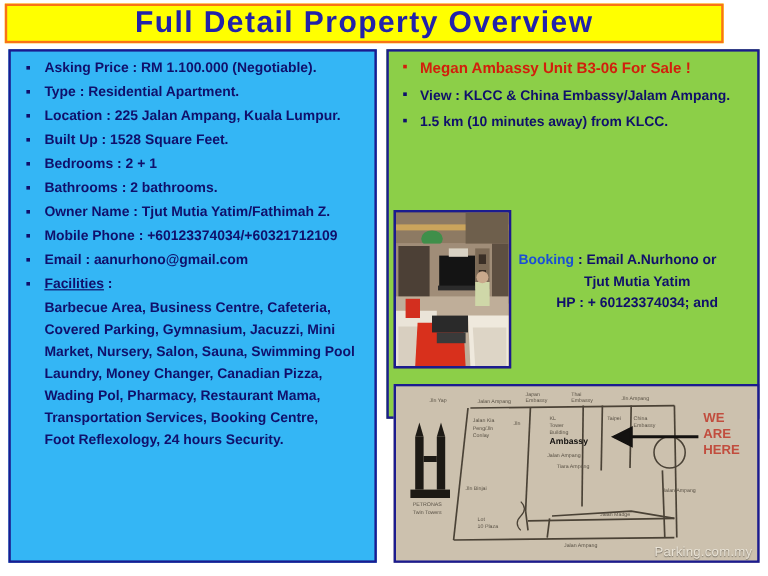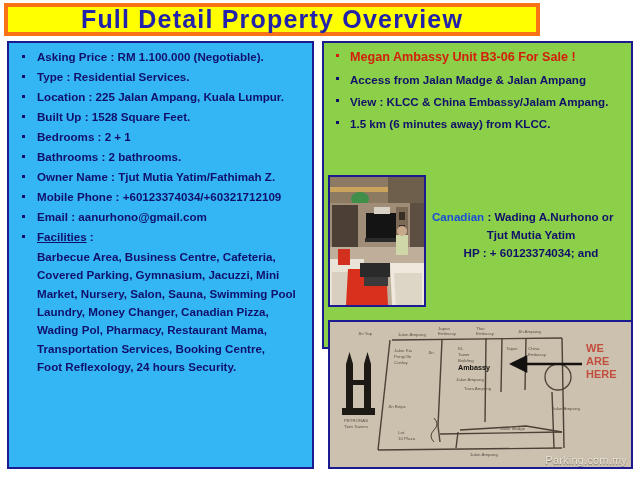--- a/index.html
+++ b/index.html
@@ -13,24 +13,24 @@
     font-family: "Liberation Sans", sans-serif;
     overflow: hidden;
     position: relative;
   }
 
   
   #title-bar {
     position: absolute;
     left: 4px;
     top: 3px;
-    width: 536px;
+    width: 599px;
     height: 33px;
     background: #ffff00;
-    border: 4px solid #f97316;
+    border: 2px solid #f97316;
     box-sizing: border-box;
     display: flex;
     align-items: center;
     justify-content: center;
   }
   #title-text {
     font-size: 25px;
     font-weight: bold;
     color: #2222aa;
     letter-spacing: 1.2px;
@@ -185,21 +185,21 @@
 </head>
 <body>
 
 <div id="title-bar">
   <span id="title-text">Full  Detail  Property  Overview</span>
 </div>
 
 <div id="left-panel">
   <ul class="blue-list">
     <li>Asking Price : RM 1.100.000 (Negotiable).</li>
-    <li>Type : Residential Services.</li>
+    <li>Type : Residential Apartment.</li>
     <li>Location :  225 Jalan Ampang, Kuala Lumpur.</li>
     <li>Built Up : 1528 Square Feet.</li>
     <li>Bedrooms : 2 + 1</li>
     <li>Bathrooms : 2 bathrooms.</li>
     <li>Owner Name : Tjut Mutia Yatim/Fathimah Z.</li>
     <li>Mobile Phone : +60123374034/+60321712109</li>
     <li>Email : aanurhono@gmail.com</li>
     <li><span id="facilities-label">Facilities</span><span> :</span></li>
   </ul>
   <div id="facilities-body">
@@ -209,23 +209,22 @@
     <p>Laundry,  Money Changer,  Canadian  Pizza,</p>
     <p>Wading Pol, Pharmacy,  Restaurant Mama,</p>
     <p>Transportation  Services, Booking Centre,</p>
     <p>Foot Reflexology, 24 hours  Security.</p>
   </div>
 </div>
 
 <div id="green-panel">
   <ul class="green-list">
     <li class="headline">Megan Ambassy Unit B3-06 For Sale !</li>
-    <li>Access from Jalan Madge &amp; Jalan Ampang</li>
     <li>View : KLCC &amp; China Embassy/Jalam  Ampang.</li>
-    <li>1.5 km (6 minutes away) from KLCC.</li>
+    <li>1.5 km (10 minutes away) from KLCC.</li>
   </ul>
 </div>
 
 <div id="interior-photo">
   <svg width="94" height="128" viewBox="0 0 94 128">
     <rect x="0" y="0" width="94" height="128" fill="#b9a894"></rect>
     <rect x="0" y="0" width="94" height="26" fill="#8d7a63"></rect>
     <rect x="0" y="10" width="94" height="5" fill="#caa45c"></rect>
     <rect x="58" y="0" width="36" height="30" fill="#6e5f4c"></rect>
     <ellipse cx="30" cy="22" rx="9" ry="7" fill="#3f8f4a"></ellipse>
@@ -246,21 +245,21 @@
     <rect x="30" y="86" width="30" height="14" fill="#2a2a2a"></rect>
     <rect x="34" y="100" width="24" height="9" fill="#3a3a3a"></rect>
     <path d="M60 86 L94 86 L94 128 L62 128 Z" fill="#efe9dd"></path>
     <path d="M64 96 L92 96 L92 128 L66 128 Z" fill="#ddd5c6"></path>
     <rect x="66" y="58" width="12" height="20" fill="#cfd7a8"></rect>
     <circle cx="72" cy="54" r="5" fill="#c9a98c"></circle>
   </svg>
 </div>
 
 <div id="contact-block">
-  <div id="contact-line-1"><span id="contact-word">Canadian</span><span> : Wading A.Nurhono  or</span></div>
+  <div id="contact-line-1"><span id="contact-word">Booking</span><span> : Email A.Nurhono  or</span></div>
   <div>Tjut Mutia Yatim</div>
   <div>HP : + 60123374034; and</div>
 </div>
 
 <div id="map-frame">
   <svg width="301" height="145" viewBox="0 0 301 145">
     <rect x="0" y="0" width="301" height="145" fill="#cfc5b2"></rect>
     <rect x="0" y="0" width="301" height="145" fill="#c8bda9" opacity="0.45"></rect>
     <g stroke="#4a4236" stroke-width="1.4" fill="none">
       <path d="M62 18 L232 16"></path>

